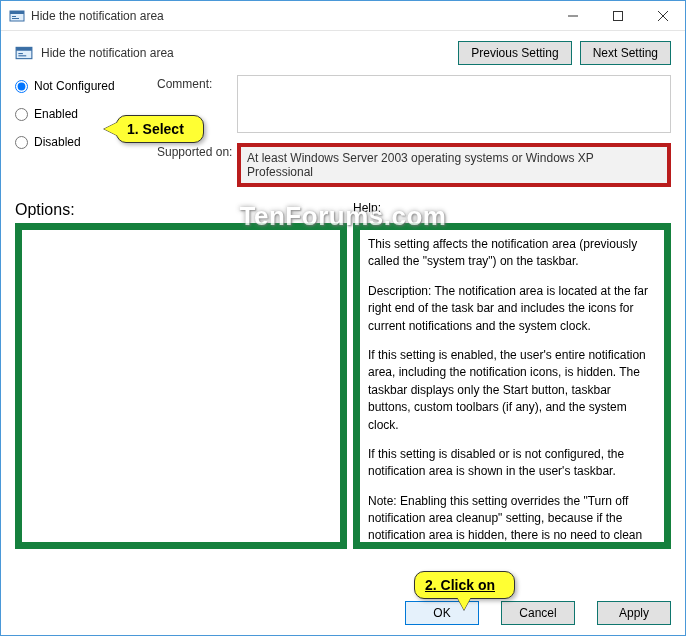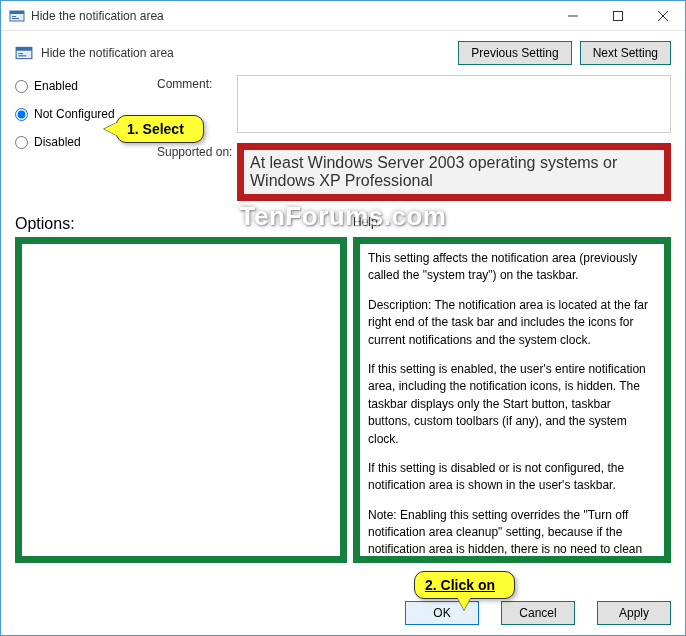--- a/index.html
+++ b/index.html
@@ -59,23 +59,23 @@
     background: #fff;
     font-family: inherit;
     font-size: 12px;
     padding: 4px 6px;
     resize: none;
     min-height: 58px;
     overflow-y: scroll;
   }
   .supported-box {
     flex: 1;
-    border: 7px solid #b91c1c;
+    border: 4px solid #b91c1c;
     background: #f2f2f2;
-    font-size: 16px;
+    font-size: 12px;
     padding: 4px 6px;
     min-height: 40px;
     color: #333;
     overflow-y: scroll;
   }
   .watermark {
     position: absolute;
     top: 200px; left: 0; right: 0;
     text-align: center;
     font-size: 26px;
@@ -183,26 +183,26 @@
     <div class="setting-title">Hide the notification area</div>
     <div class="nav-btns">
       <button class="btn">Previous Setting</button>
       <button class="btn">Next Setting</button>
     </div>
   </div>
 
   <div class="top-grid">
     <div class="radio-col">
       <label class="radio-row">
+        <input type="radio" name="state" checked="" style="">
+        <span>Not Configured</span>
+      </label>
+      <label class="radio-row">
         <input type="radio" name="state" style="">
         <span>Enabled</span>
-      </label>
-      <label class="radio-row">
-        <input type="radio" name="state" checked="" style="">
-        <span>Not Configured</span>
       </label>
       <label class="radio-row">
         <input type="radio" name="state" style="">
         <span>Disabled</span>
       </label>
     </div>
     <div class="fields-col">
       <div class="field-row">
         <div class="field-label">Comment:</div>
         <textarea class="textbox" style=""></textarea>

